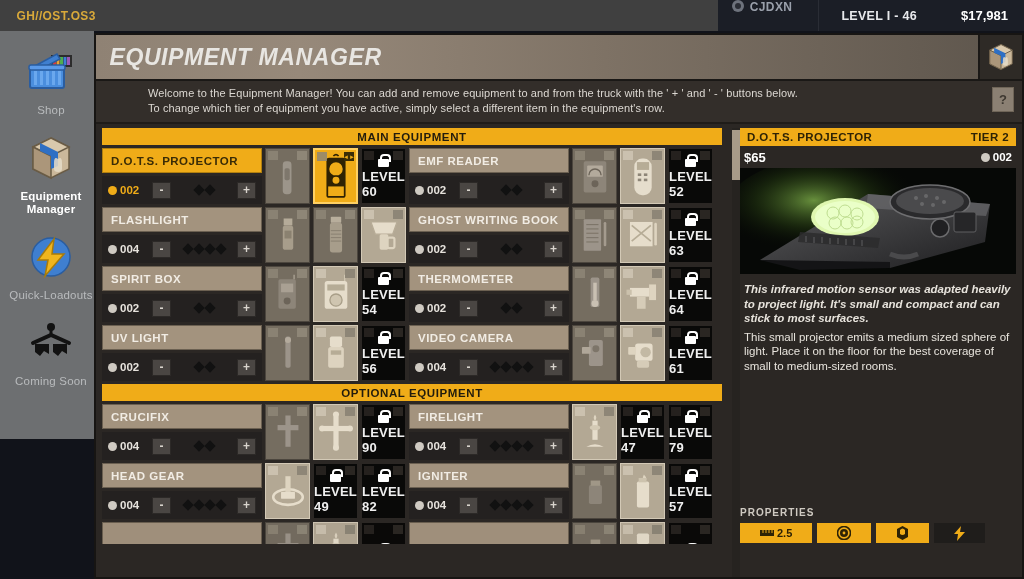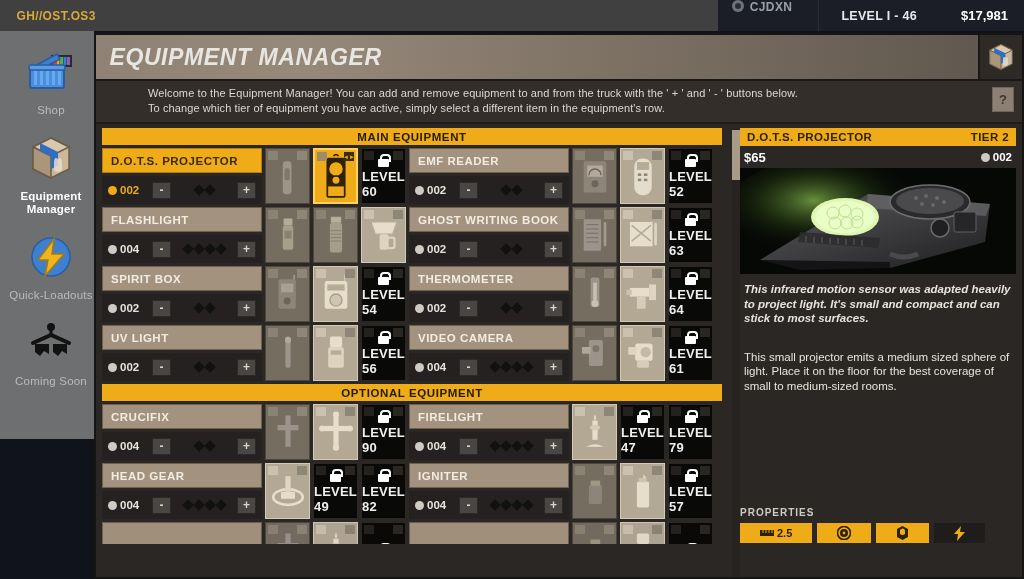--- a/index.html
+++ b/index.html
@@ -85,21 +85,21 @@
 
   
   .detail { position:relative; width:286px; height:453px; padding:2px 6px 0 4px;}
   .dheader { height:18px; background:#f0ac18; display:flex; align-items:center; justify-content:space-between; padding:0 7px; color:#2d2205; font-size:11.5px; font-weight:bold; letter-spacing:.4px;}
   .dprice { height:22px; display:flex; align-items:center; justify-content:space-between; padding:4px 4px; color:#fff; font-size:13px; font-weight:bold;}
   .downed { display:flex; align-items:center; gap:3px; font-size:11.5px;}
   .dimg { width:276px; height:106px; background:#0a0a0a; position:relative; overflow:hidden;}
   .ddesc { padding:8px 4px 0 4px;}
   .ddesc p { color:#e7e3dc; font-size:11.5px; line-height:14.5px;}
   .ddesc p.italic { font-style:italic; font-weight:bold;}
-  .ddesc p + p { margin-top:24px;}
+  .ddesc p + p { margin-top:4px;}
   .props { position:absolute; left:4px; bottom:36px; width:276px;}
   .props-label { color:#cfcac2; font-size:10px; font-weight:bold; letter-spacing:1px; margin-bottom:5px;}
   .props-row { display:flex; gap:5px; align-items:center;}
   .pbox { height:20px; min-width:20px; background:#f0ac18; display:flex; align-items:center; justify-content:center; gap:3px; padding:0 20px; color:#2d2205; font-size:11px; font-weight:bold;}
   .pbox.dark { background:#1f1d1b;}
 </style>
 </head>
 <body>
 
 <div id="app">

